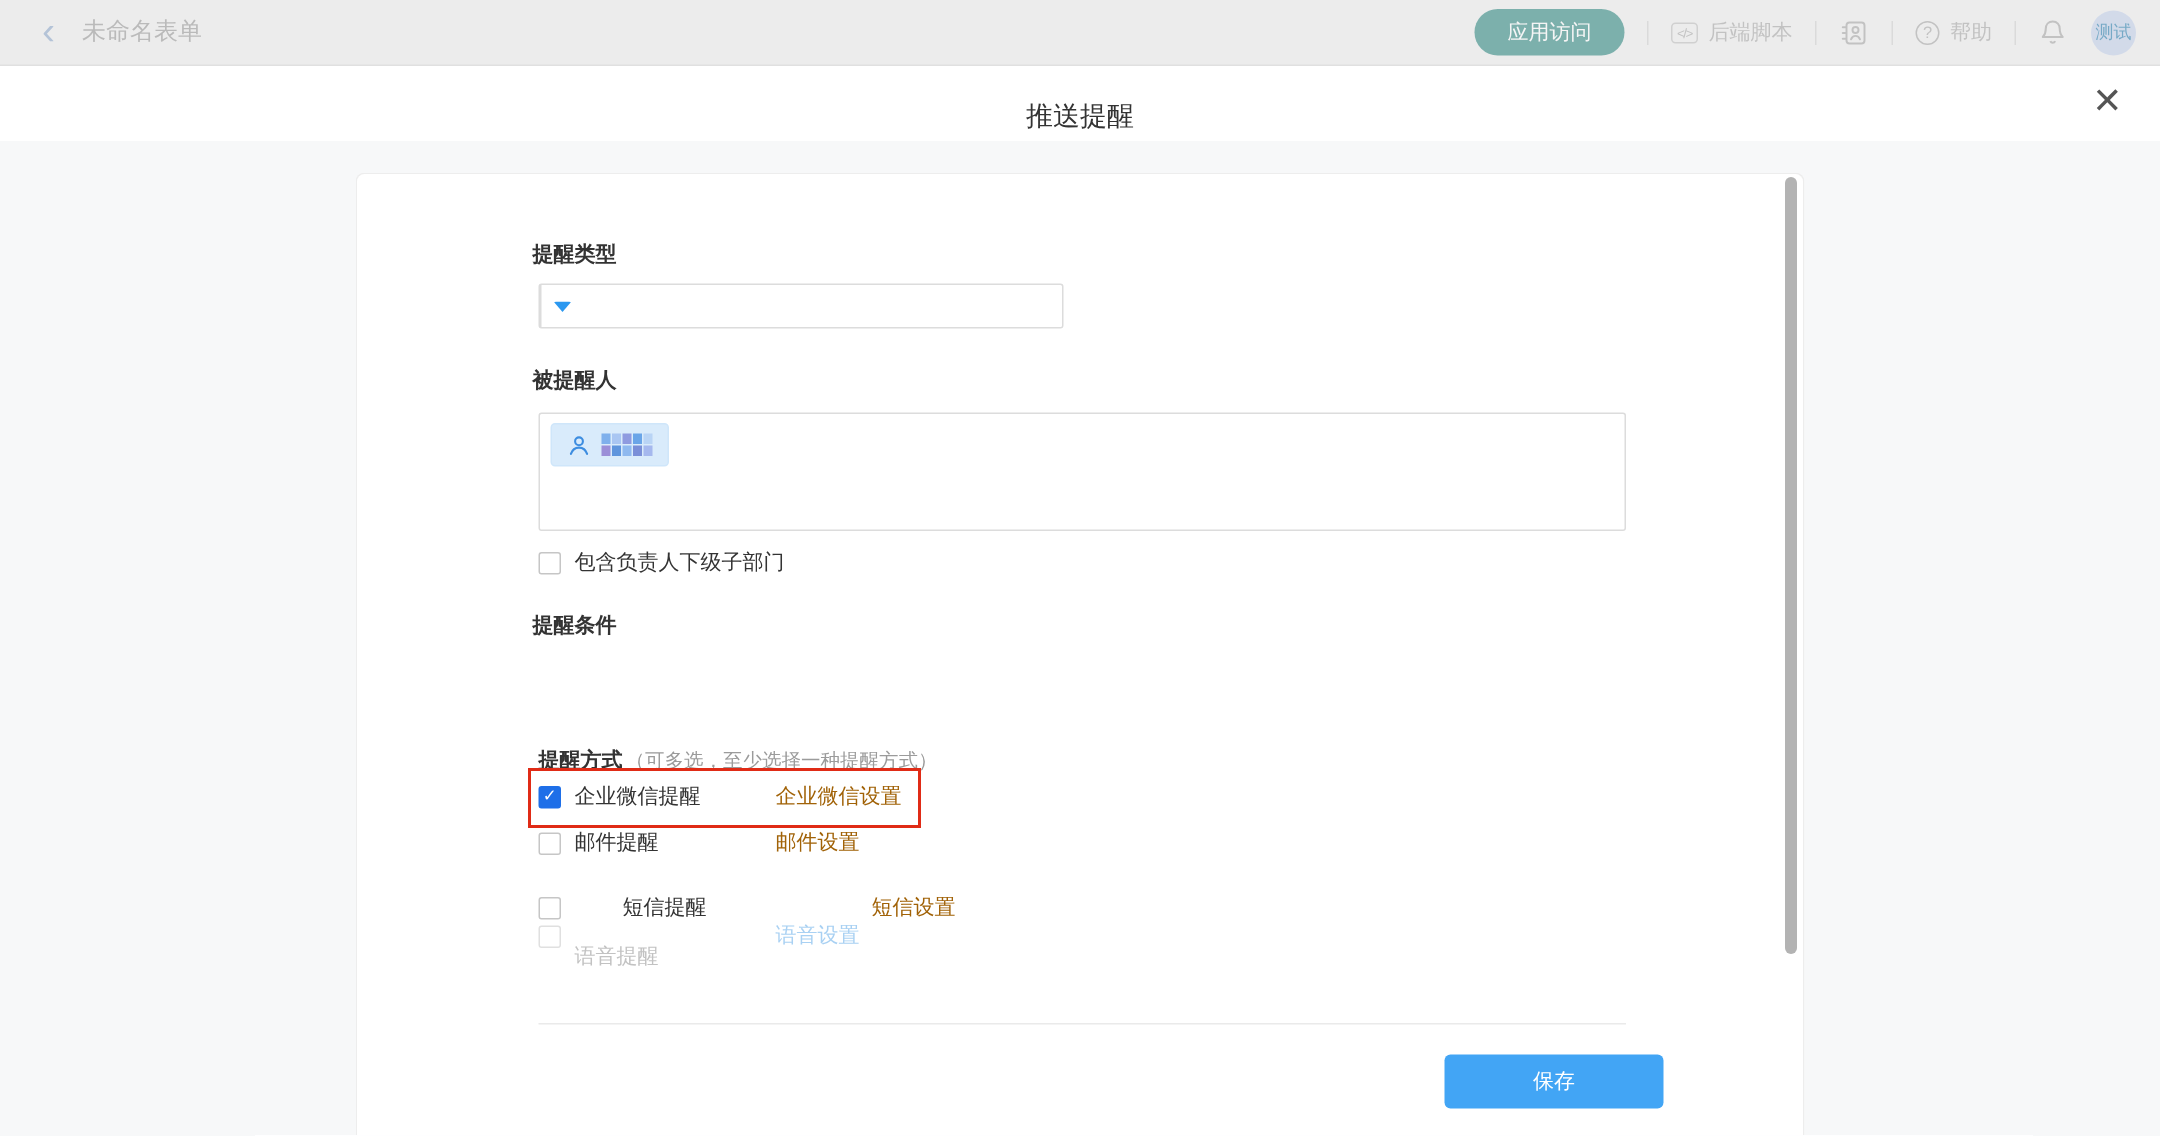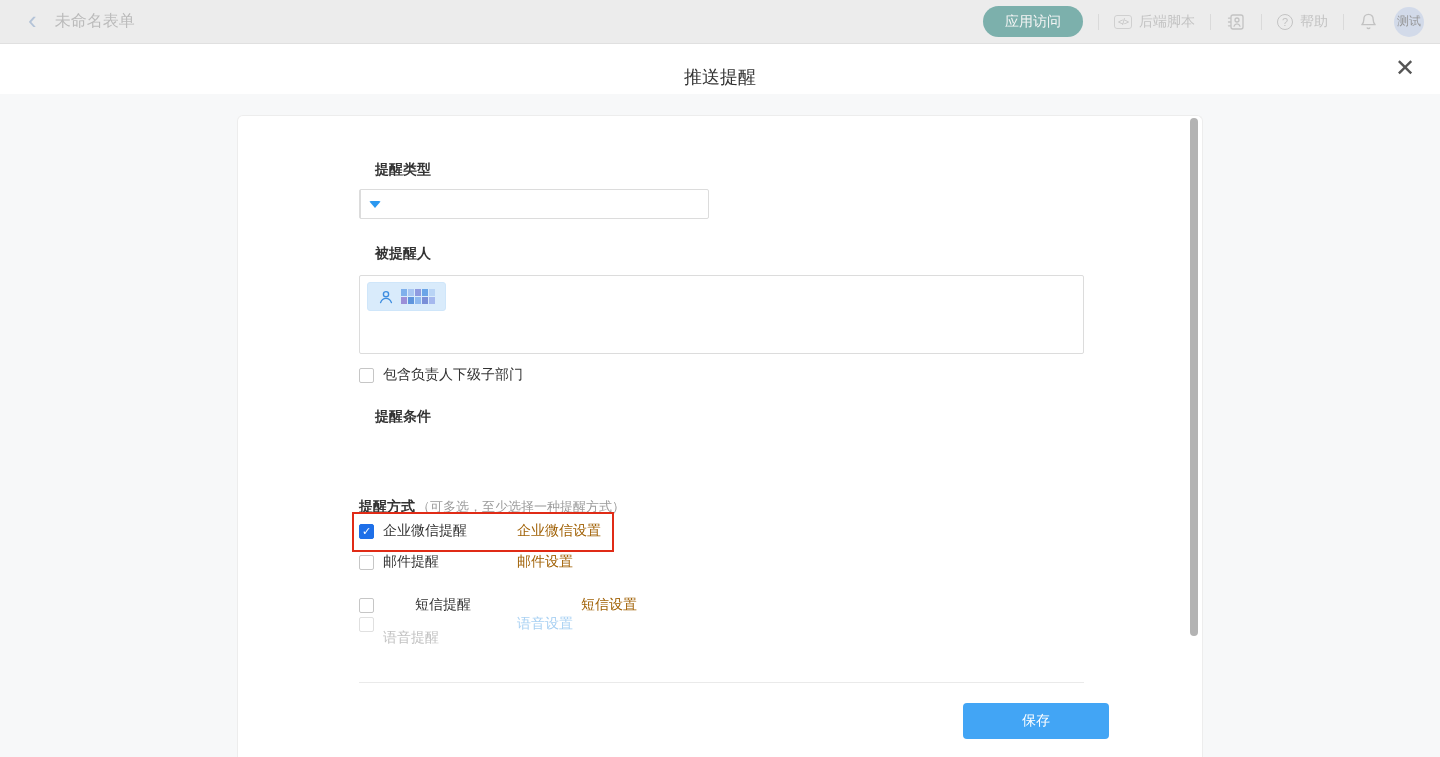--- a/index.html
+++ b/index.html
@@ -11,33 +11,33 @@
   .topbar-inner { height:100%; display:flex; align-items:center; padding:0 16px; opacity:.5; }
   .back-btn { font-size:26px; line-height:1; color:#7d9cc4; margin:0 18px 3px 12px; cursor:pointer; }
   .form-title { font-size:16px; color:#8a8a8a; }
   .topbar-right { margin-left:auto; display:flex; align-items:center; }
   .pill-btn { background:#0f766e; color:#fff; border:none; border-radius:16px; height:31px; padding:0 22px; font-size:14px; font-family:inherit; cursor:pointer; }
   .vdiv { width:1px; height:16px; background:#c9c9c9; margin:0 15px; }
   .tb-item { display:flex; align-items:center; gap:7px; color:#9a9a9a; font-size:14px; cursor:pointer; }
   .code-icon { border:1px solid #b5b5b5; border-radius:3px; font-size:9px; padding:1px 3px; color:#9a9a9a; letter-spacing:-1px; }
   .help-icon { width:16px; height:16px; border:1px solid #9a9a9a; border-radius:50%; display:inline-flex; align-items:center; justify-content:center; font-size:11px; color:#9a9a9a; }
   .bell-wrap { margin:0 0 0 0; display:flex; align-items:center; cursor:pointer; }
-  .avatar { width:30px; height:30px; border-radius:50%; background:#b9c9e8; color:#404040; font-size:12px; display:flex; align-items:center; justify-content:center; margin-left:16px; cursor:pointer; }
+  .avatar { width:30px; height:30px; border-radius:50%; background:#b9c9e8; color:#0369a1; font-size:12px; display:flex; align-items:center; justify-content:center; margin-left:16px; cursor:pointer; }
 
   
   .modal-header { position:absolute; left:0; top:44px; width:100%; height:66px; background:#fff; border-bottom:1px solid #e8e8e8; display:flex; align-items:center; justify-content:center; }
   .modal-title { font-size:18px; color:#333; }
   .close-btn { position:absolute; right:25px; top:12px; font-size:24px; color:#555; cursor:pointer; line-height:1; }
 
   
   .modal-body { position:absolute; left:0; top:94px; width:100%; height:663px; background:#f7f8f9; }
   .panel { position:absolute; left:237px; top:21px; width:966px; height:642px; background:#fff; border:1px solid #ededed; border-bottom:none; border-radius:6px 6px 0 0; }
   .scroll-thumb { position:absolute; right:4px; top:2px; width:8px; height:518px; background:#b3b3b3; border-radius:4px; cursor:pointer; }
 
-  .f-label { position:absolute; left:137px; font-size:14px; font-weight:bold; color:#333; }
+  .f-label { position:absolute; left:117px; font-size:14px; font-weight:bold; color:#333; }
   .lbl-type { top:45px; }
   .lbl-recip { top:129px; }
   .lbl-cond { top:292px; }
 
   .select { position:absolute; left:121px; width:350px; height:30px; border:1px solid #dcdcdc; border-radius:2px; background:#fff; display:flex; align-items:stretch; cursor:pointer; }
   .select-type { top:73px; }
   .select-cond { top:320px; }
   .select .val { flex:1; display:flex; align-items:center; padding:0 10px; font-size:14px; color:#333; }
   .caretbox { width:28px; border-left:1px solid #dcdcdc; display:flex; align-items:center; justify-content:center; }
   .caret { width:0; height:0; border-left:6px solid transparent; border-right:6px solid transparent; border-top:7px solid #2b98f0; border-radius:2px; }

